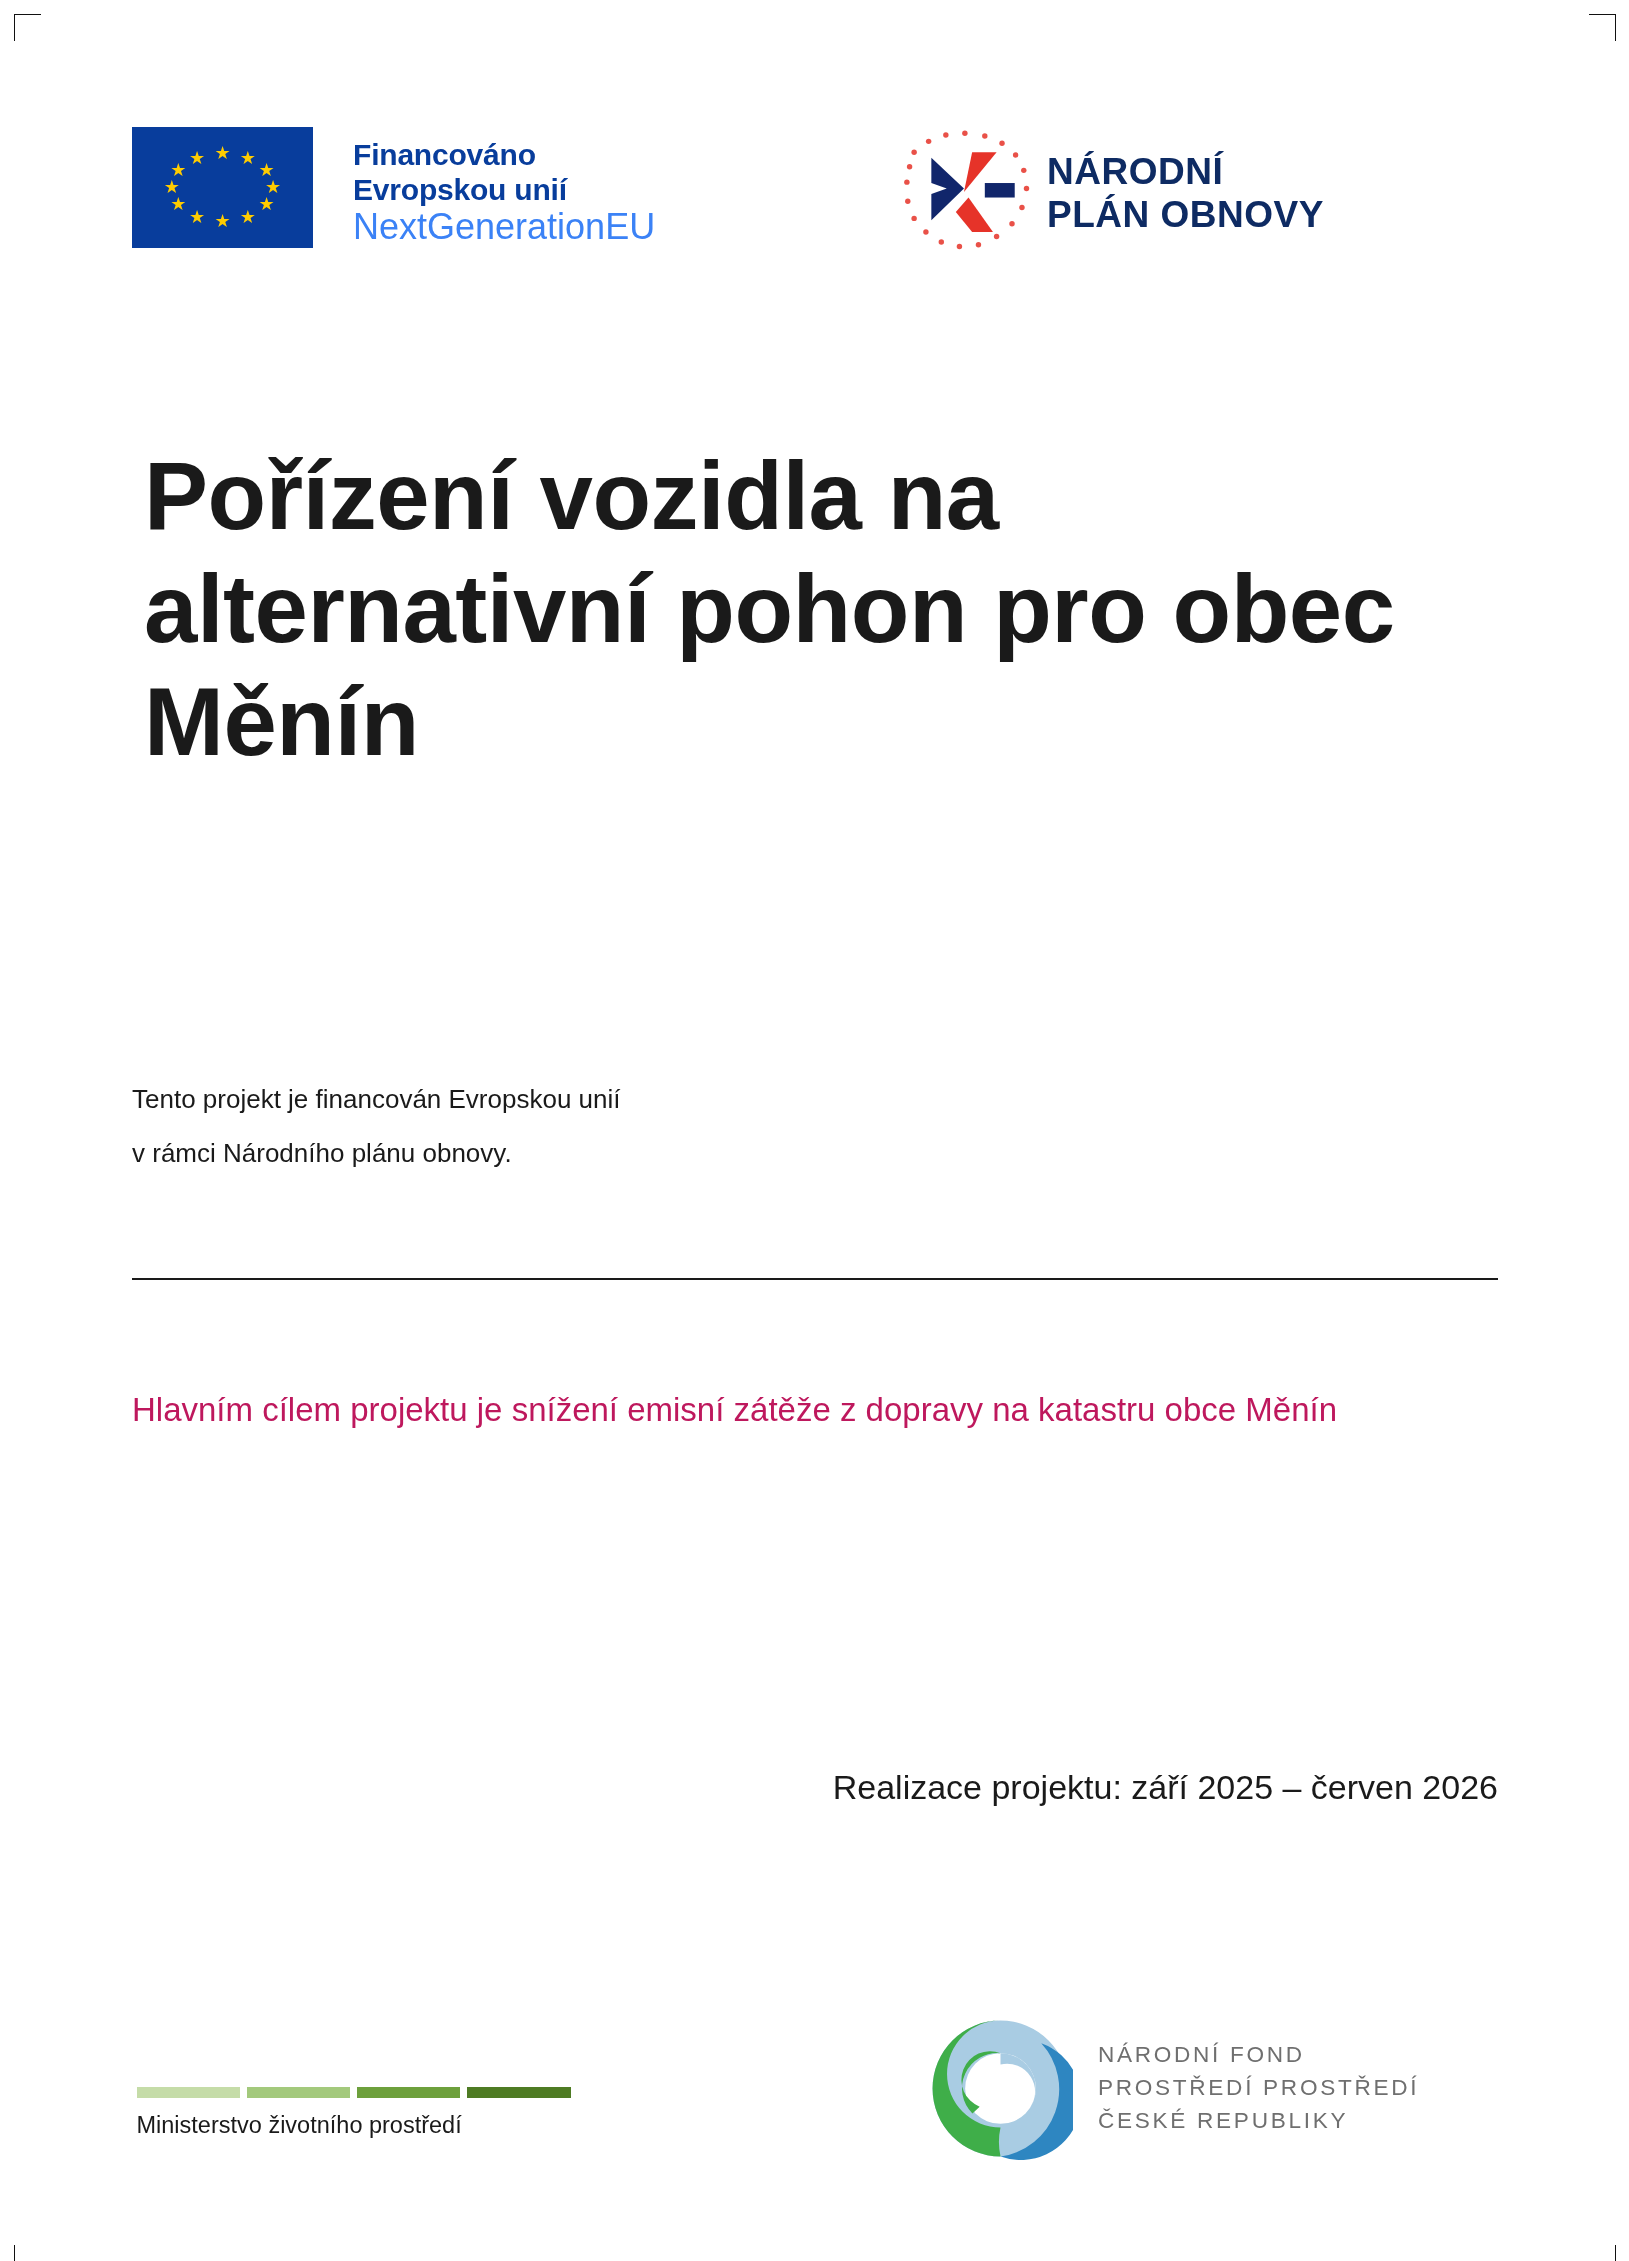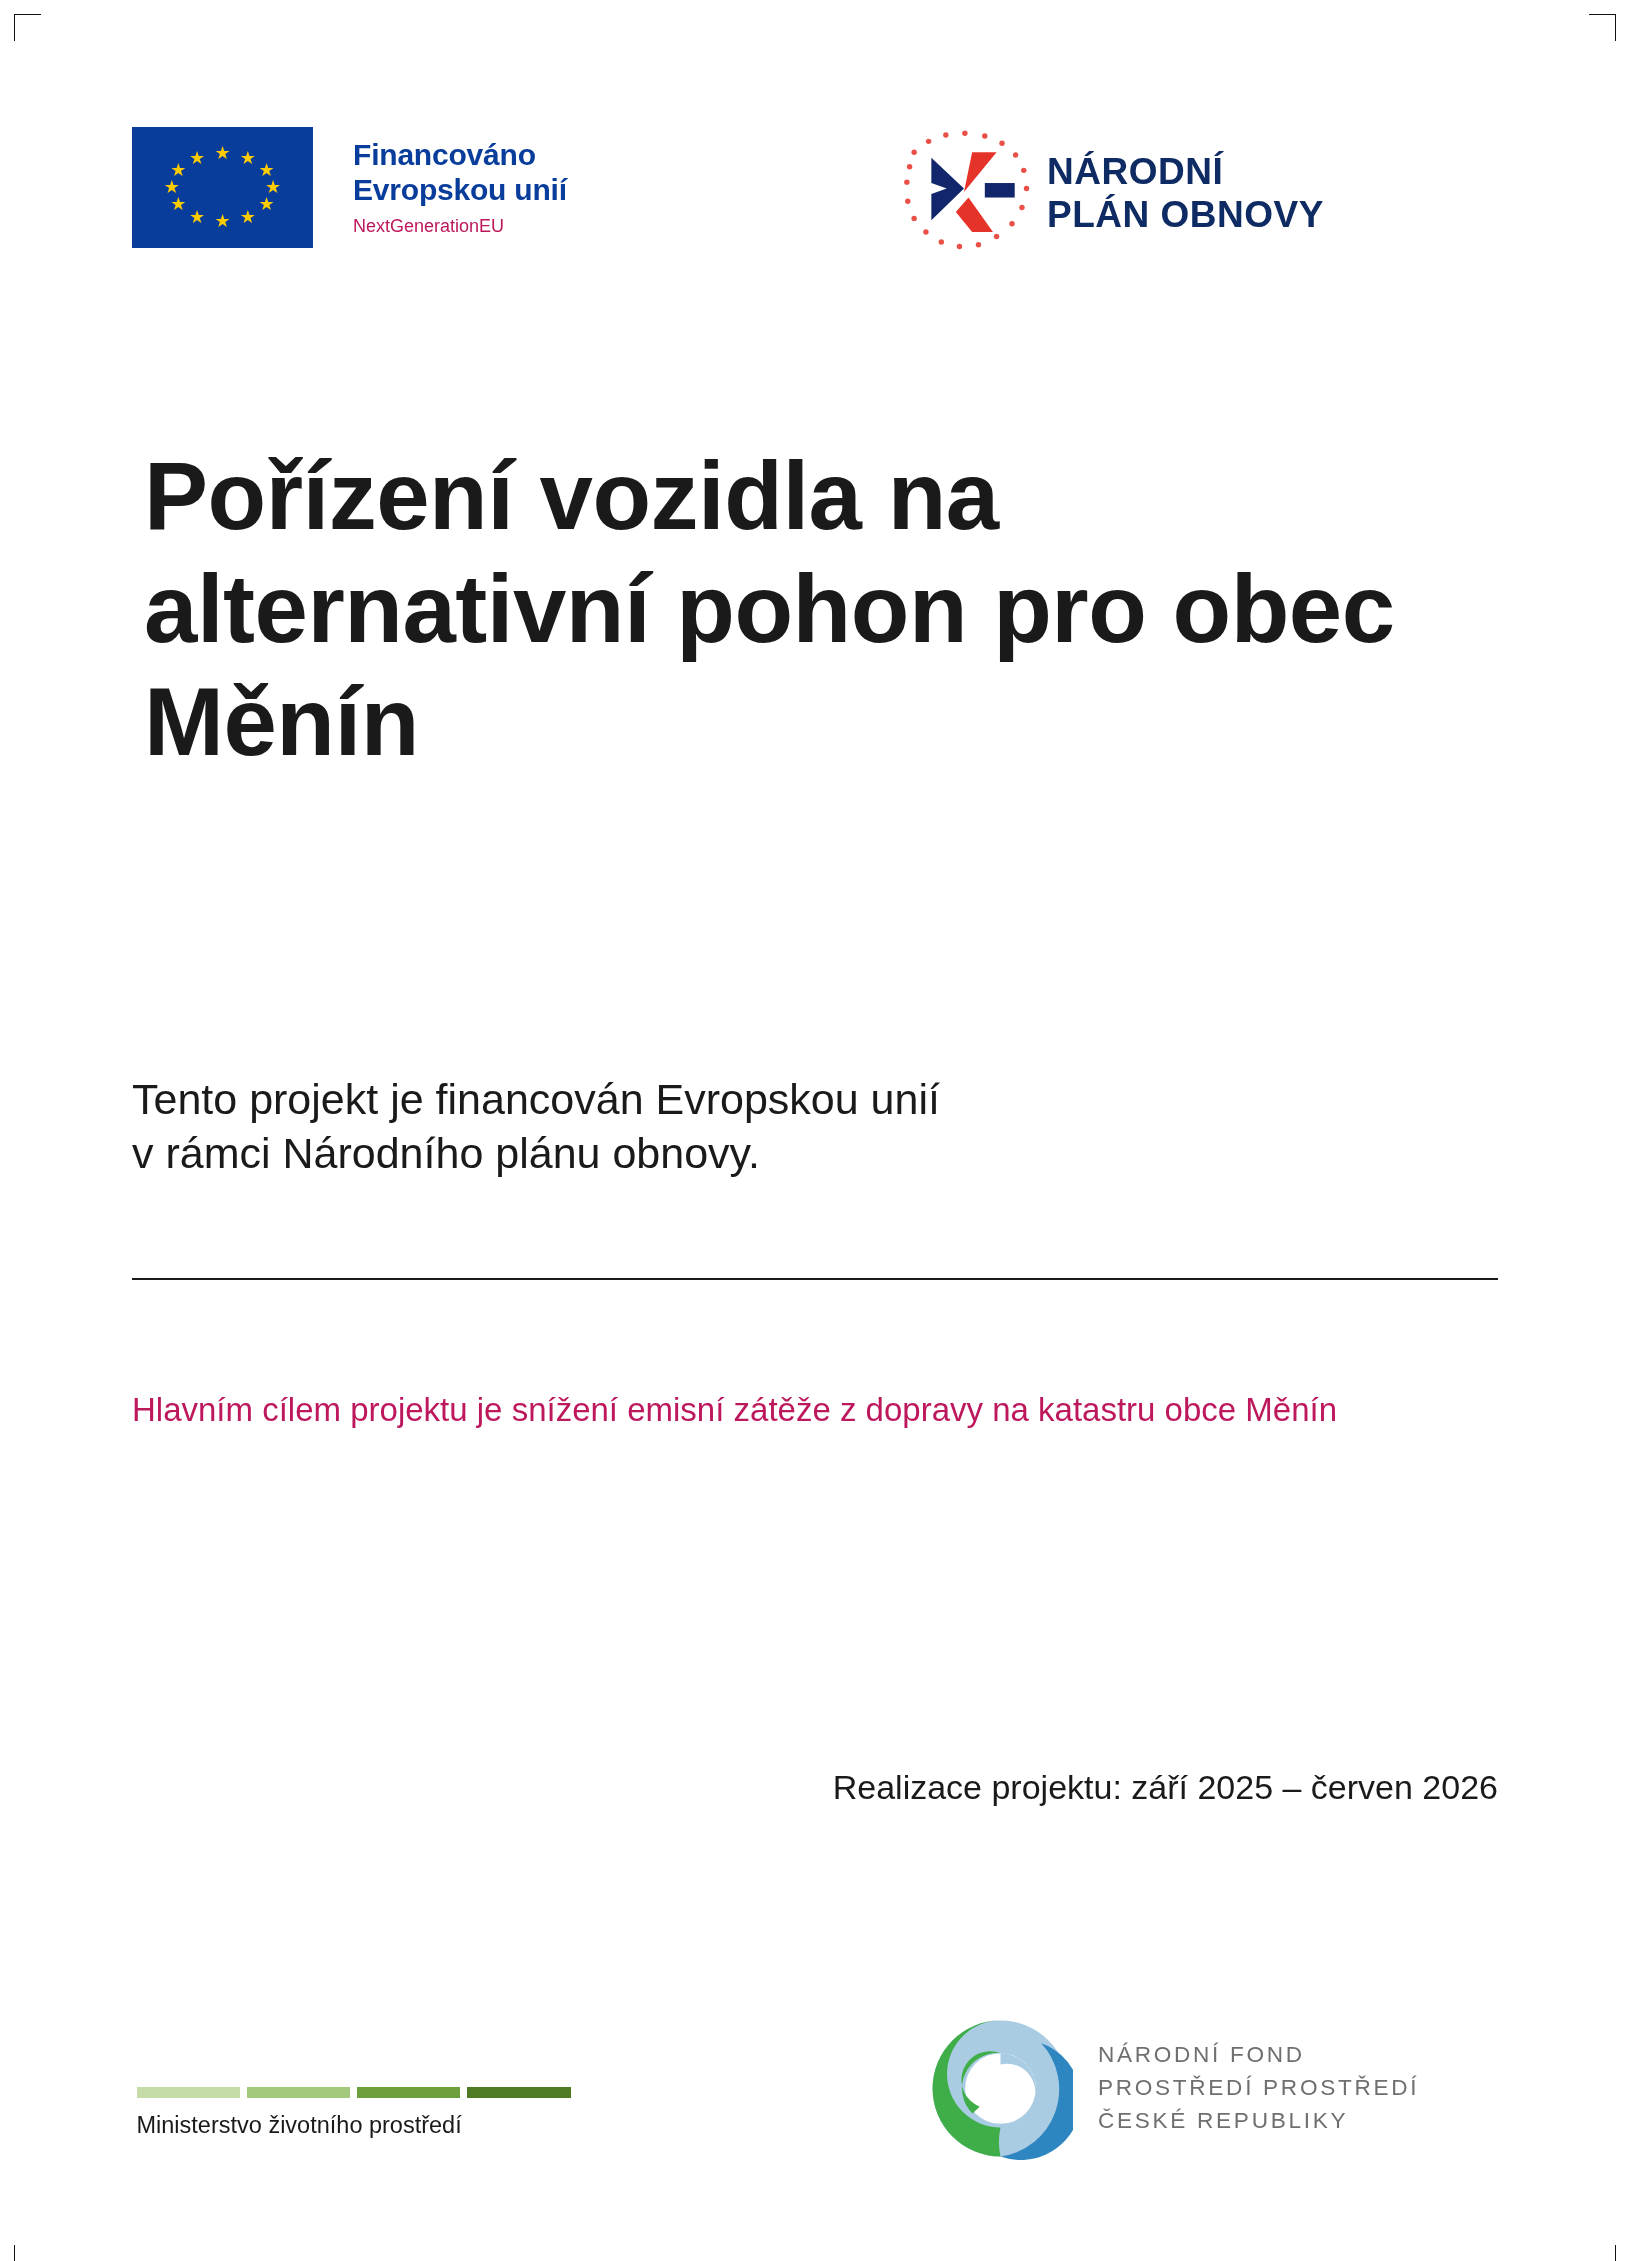--- a/index.html
+++ b/index.html
@@ -78,22 +78,22 @@
   }
   .eu-text .l1, .eu-text .l2 {
     color: #083D9C;
     font-weight: bold;
     font-size: 30px;
     line-height: 35px;
     letter-spacing: -0.2px;
     white-space: nowrap;
   }
   .eu-text .l3 {
-    color: #be185d;
-    font-size: 18px;
+    color: #3b82f6;
+    font-size: 36px;
     line-height: 35px;
     white-space: nowrap;
     padding-top: 2.7px;
   }
 
   .npo-logo {
     position: absolute;
     top: 4.5px;
     left: 764px;
     display: flex;
@@ -129,21 +129,21 @@
     color: #1a1a1a;
     letter-spacing: -0.5px;
   }
 
   
   .subtitle {
     position: absolute;
     top: 1072px;
     left: 132px;
     right: 136px;
-    font-size: 43px;
+    font-size: 26px;
     line-height: 54px;
     color: #1a1a1a;
   }
 
   .divider {
     position: absolute;
     top: 1278px;
     left: 132px;
     width: 1366px;
     height: 1.8px;

